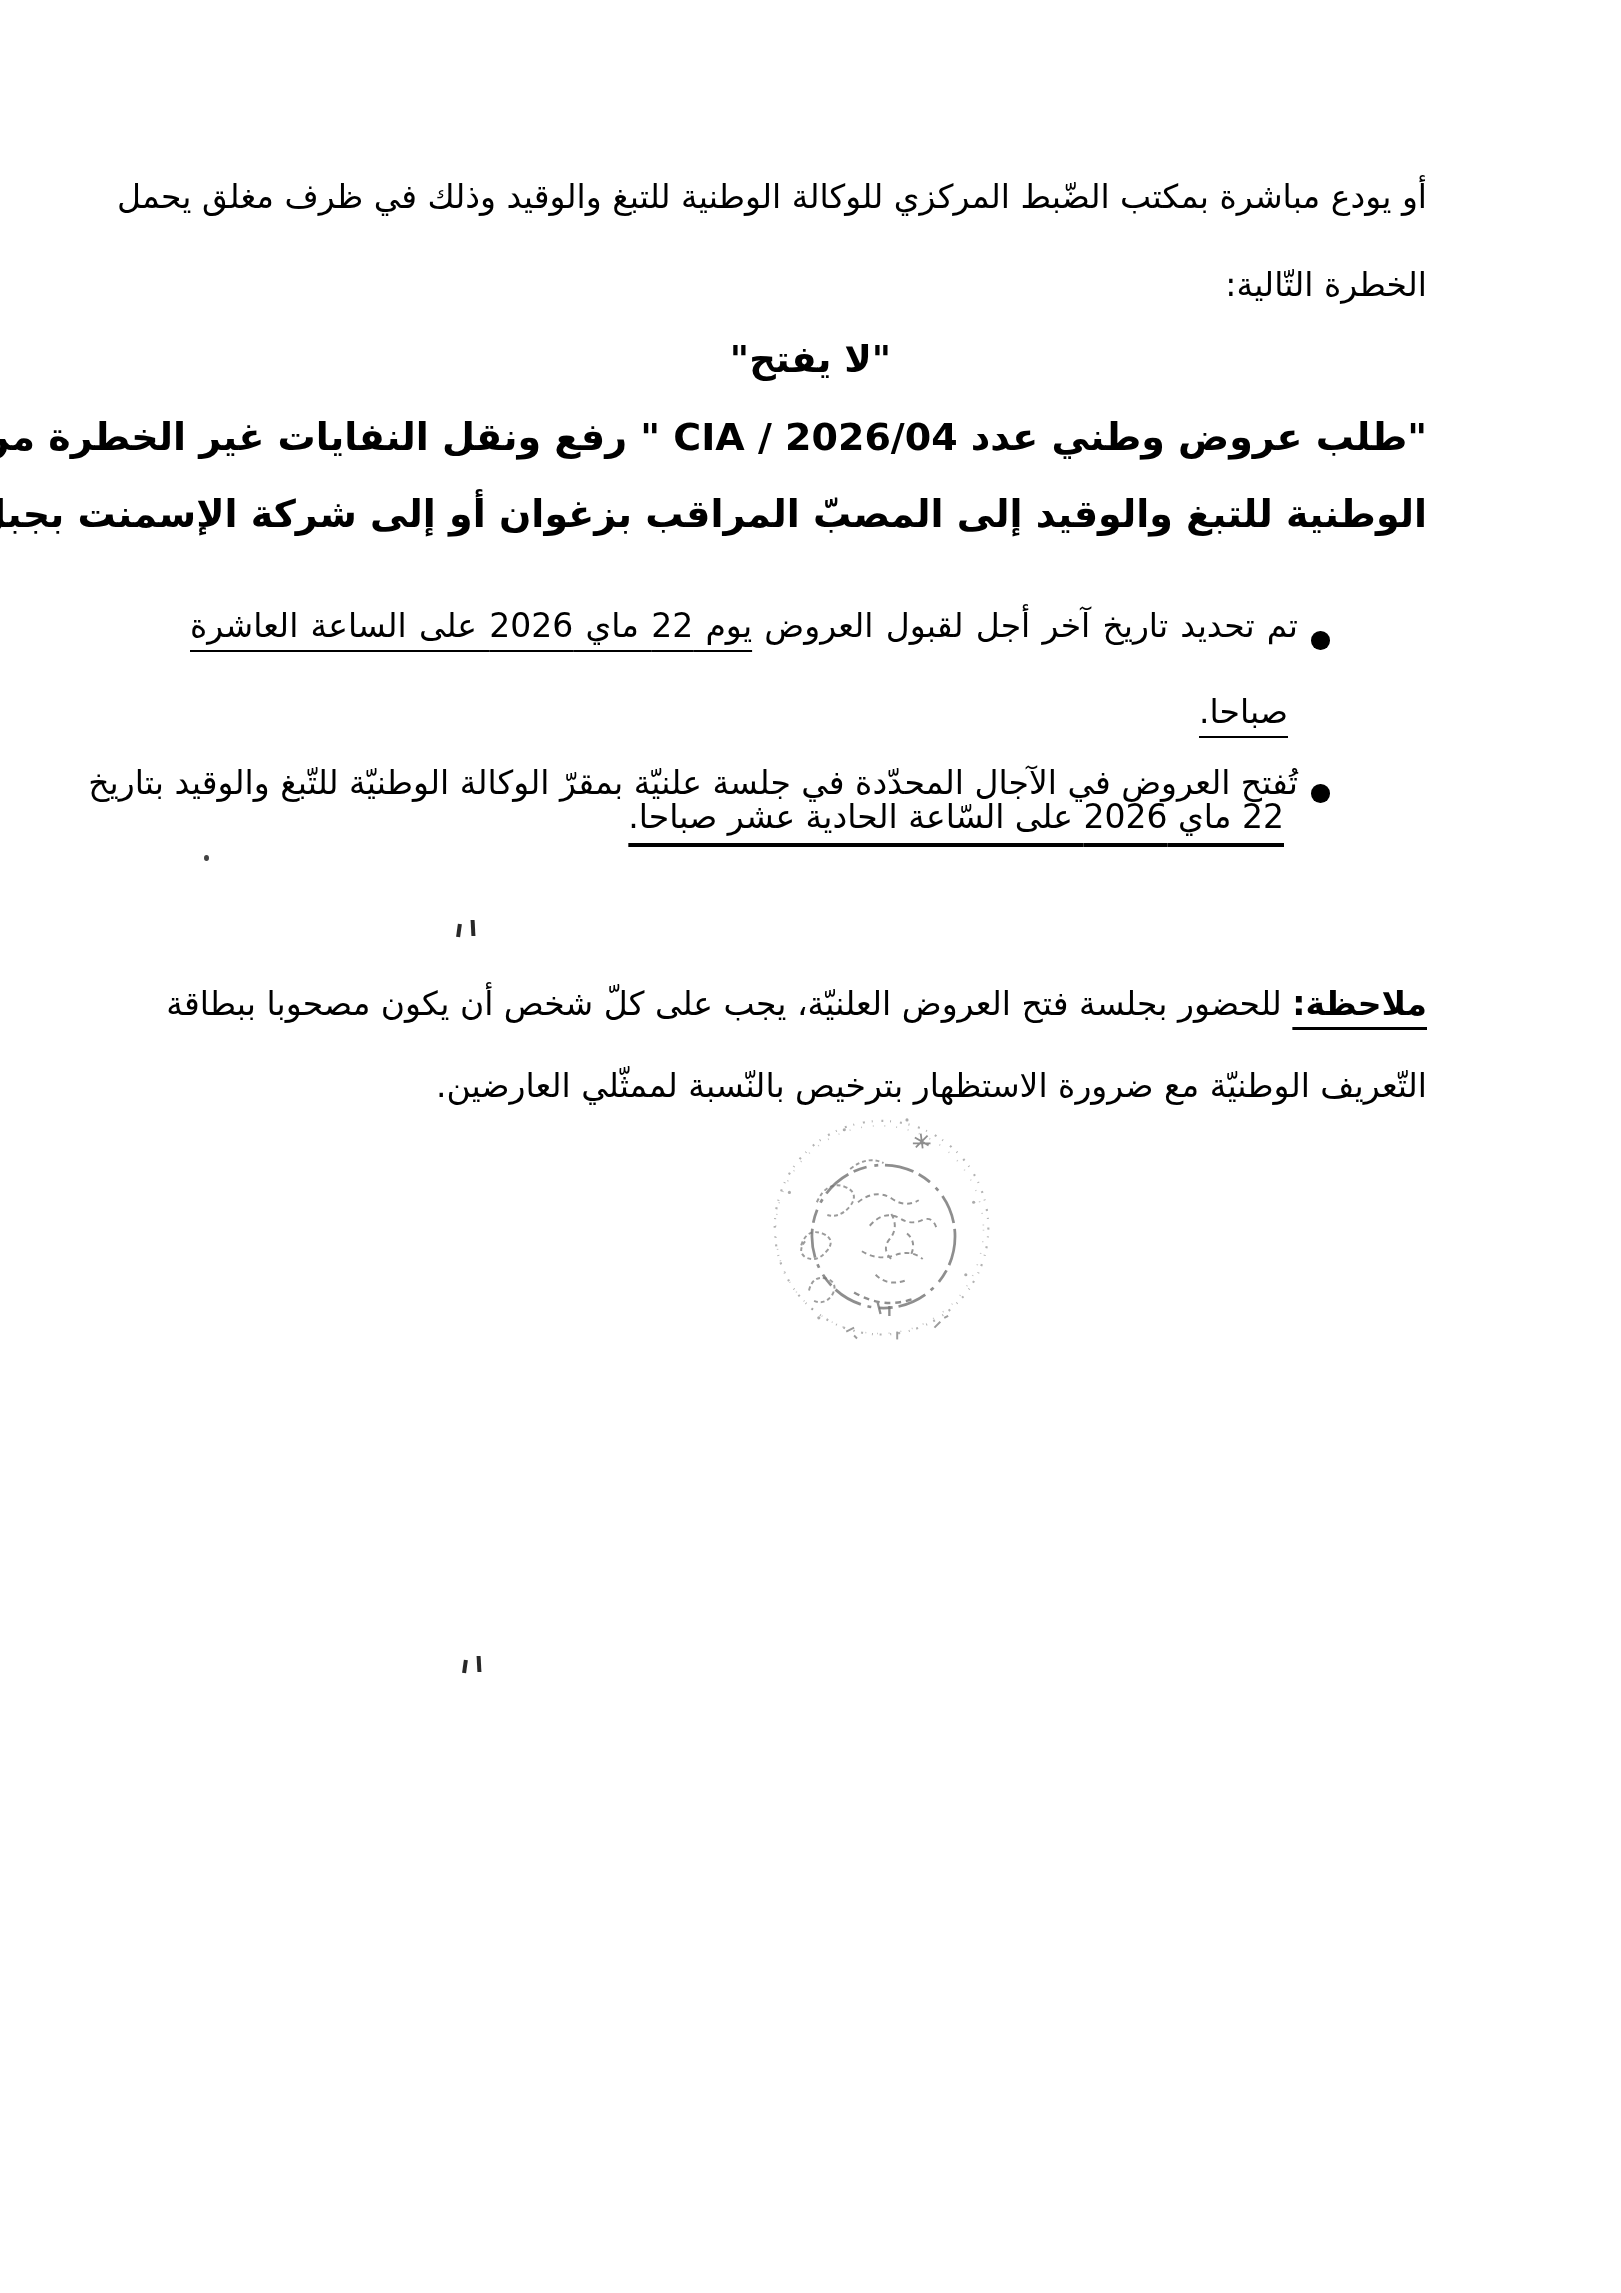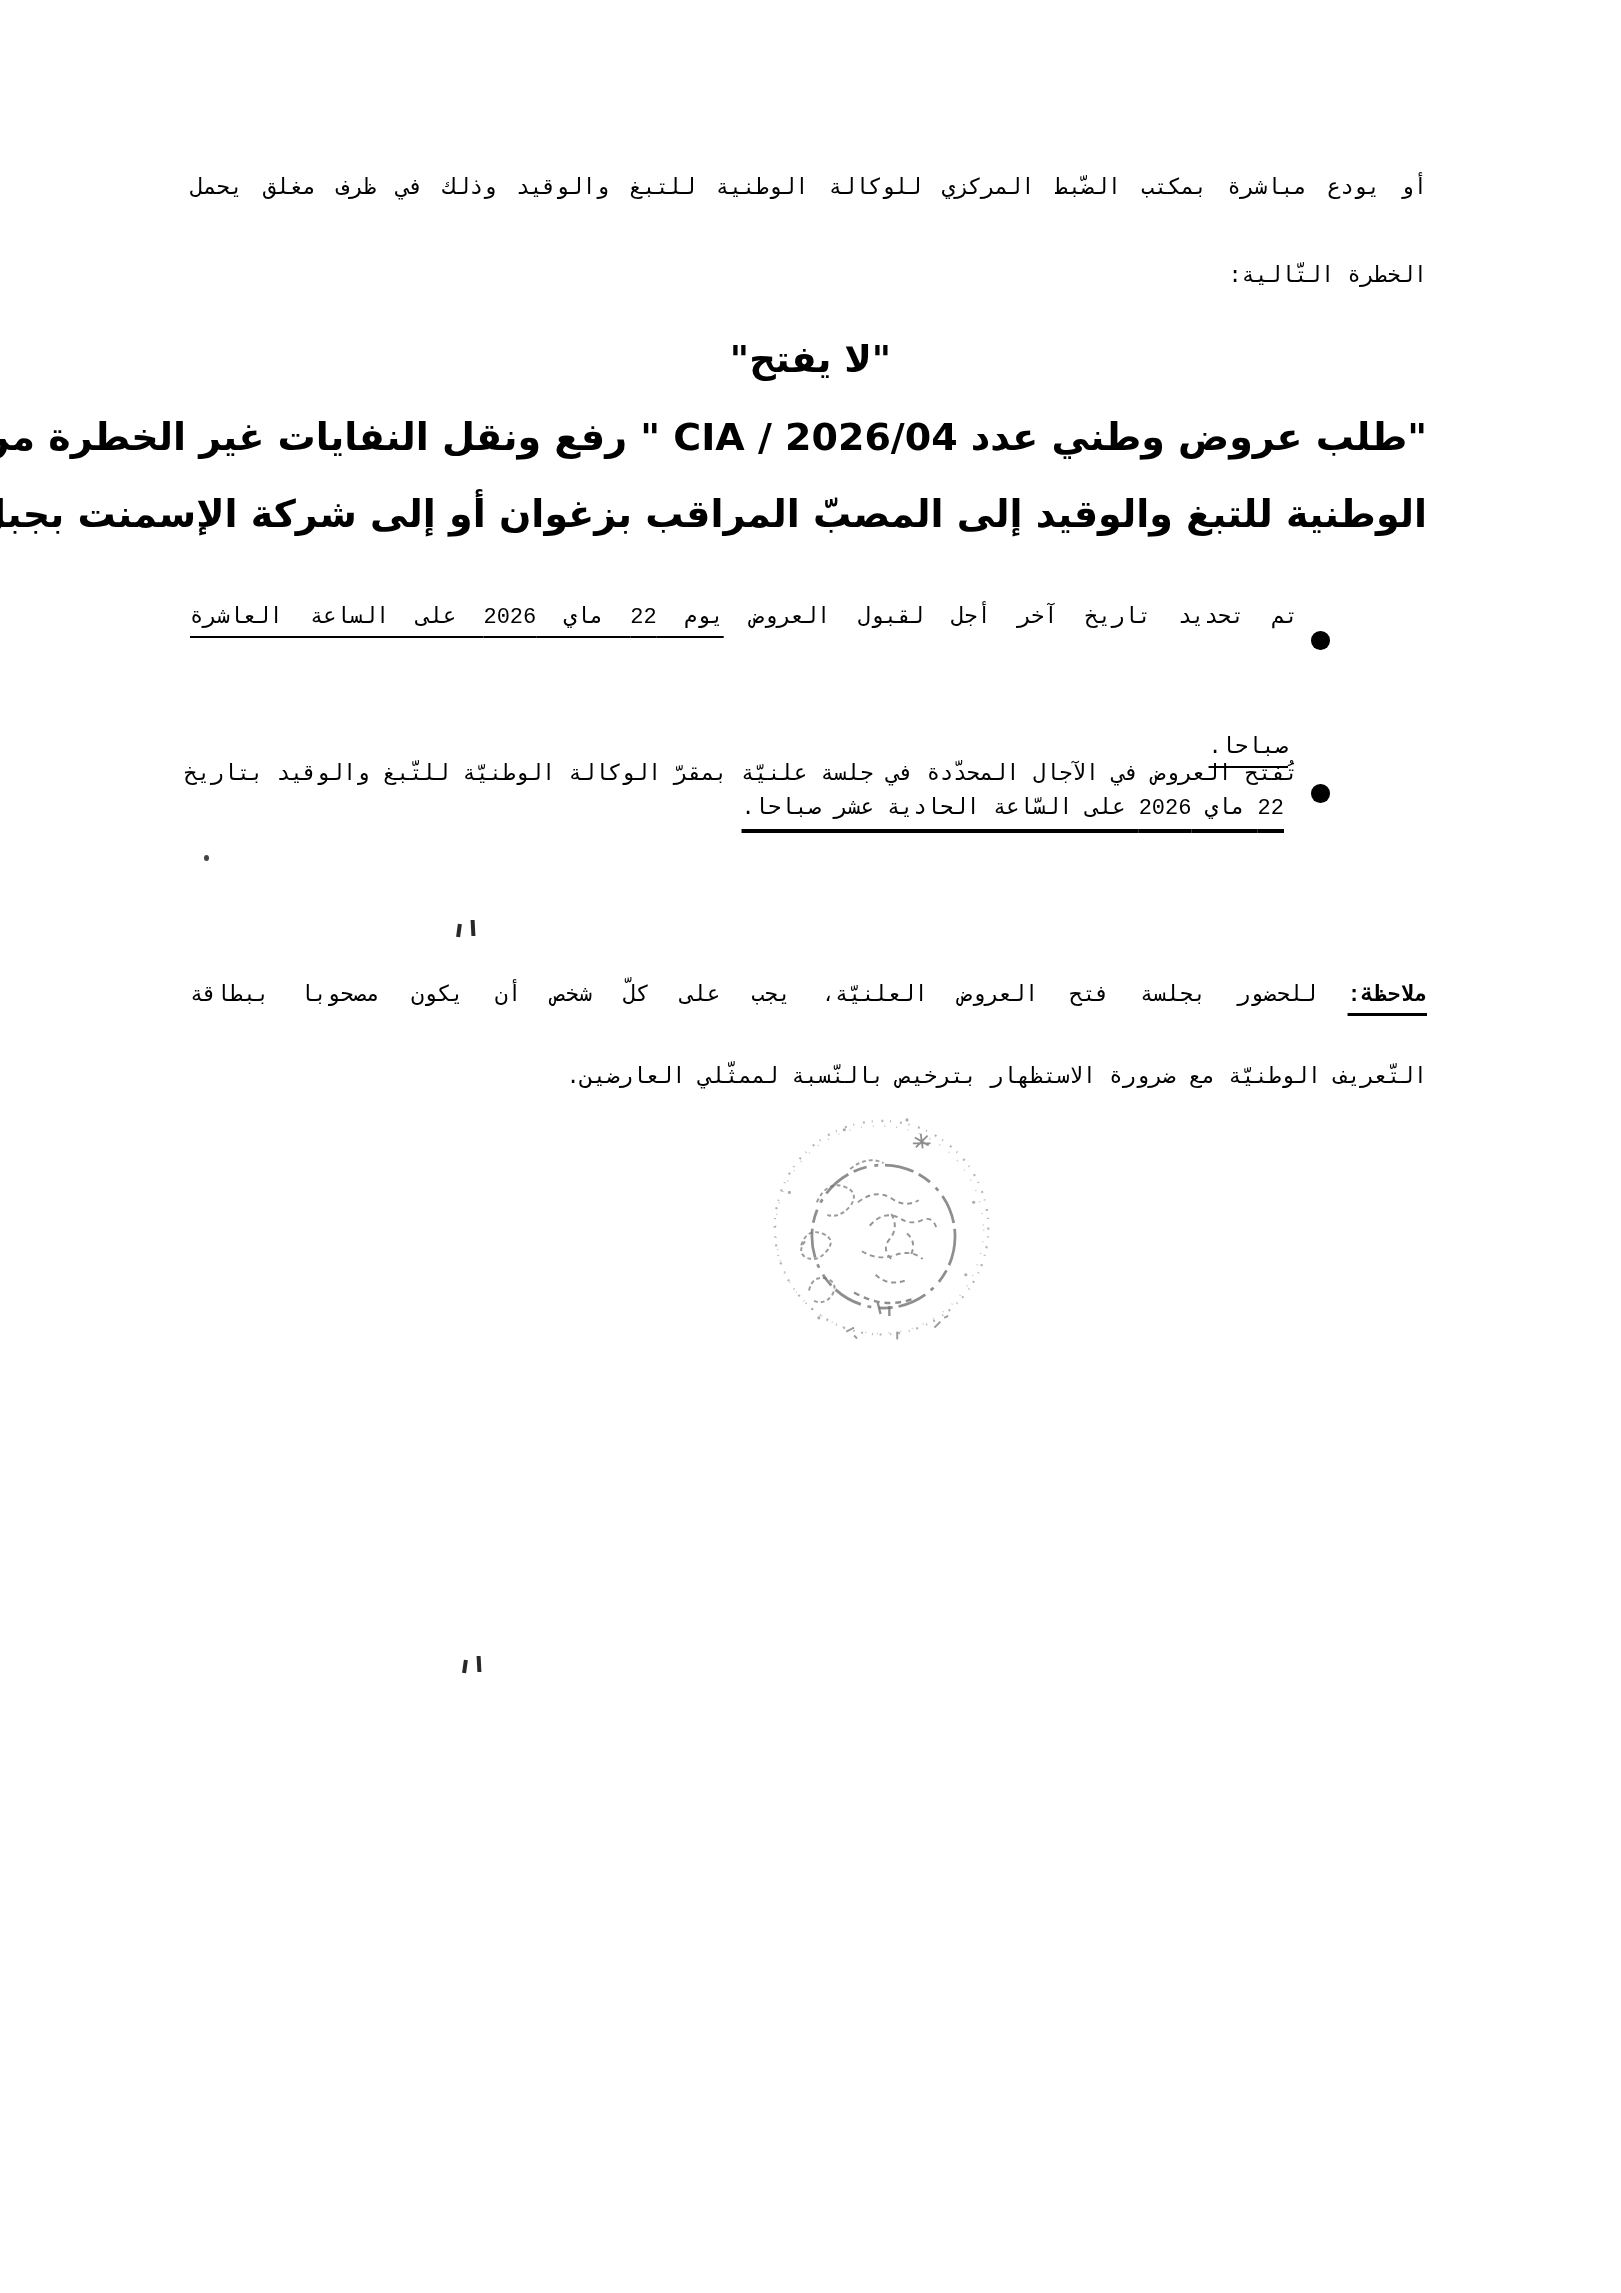--- a/index.html
+++ b/index.html
@@ -19,21 +19,21 @@
     direction: rtl;
     white-space: nowrap;
     line-height: 1.45;
   }
   .just {
     text-align: justify;
     text-align-last: justify;
   }
   .right { text-align: right; }
   .center { text-align: center; }
-  .body-text { font-size: 22px; font-family: Liberation Mono, monospace; }
+  .body-text { font-size: 33px; }
   .title-text { font-size: 38px; font-weight: 700; }
   .bold { font-weight: 700; }
   .u-thin {
     text-decoration: underline;
     text-decoration-thickness: 2px;
     text-underline-offset: 12.7px;
   }
   .u-thick {
     text-decoration: underline;
     text-decoration-thickness: 3.9px;
@@ -90,21 +90,21 @@
 
   <div class="tline center bold" style="left:0; right:0; top:333px; font-size:37px;">"لا يفتح"</div>
 
   <div class="tline just title-text" style="left:190px; right:194px; top:410px;">"طلب عروض وطني عدد 04/CIA / 2026 " رفع ونقل النفايات غير الخطرة من الوكالة</div>
   <div class="tline center title-text" style="left:190px; right:194px; top:487px;">الوطنية للتبغ والوقيد إلى المصبّ المراقب بزغوان أو إلى شركة الإسمنت بجبل الوسط"</div>
 
   <span class="bullet-dot" style="left:1311px; top:631px;"></span>
   <div class="tline just body-text" style="left:190px; right:323px; top:602px;">
     <span>تم تحديد تاريخ آخر أجل لقبول العروض </span><span class="u-thin">يوم 22 ماي 2026 على الساعة العاشرة</span>
   </div>
-  <div class="tline right body-text" style="left:190px; right:333px; top:688px;margin-top:44px;">
+  <div class="tline right body-text" style="left:190px; right:333px; top:688px;">
     <span class="u-thin">صباحا.</span>
   </div>
 
   <span class="bullet-dot" style="left:1311px; top:784px;"></span>
   <div class="tline just body-text" style="left:184px; right:323px; top:759px;">تُفتح العروض في الآجال المحدّدة في جلسة علنيّة بمقرّ الوكالة الوطنيّة للتّبغ والوقيد بتاريخ</div>
   <div class="tline right body-text" style="left:190px; right:337px; top:793px;">
     <span class="u-thick">22 ماي 2026 على السّاعة الحادية عشر صباحا.</span>
   </div>
 
   <span class="dot-mark"></span>

